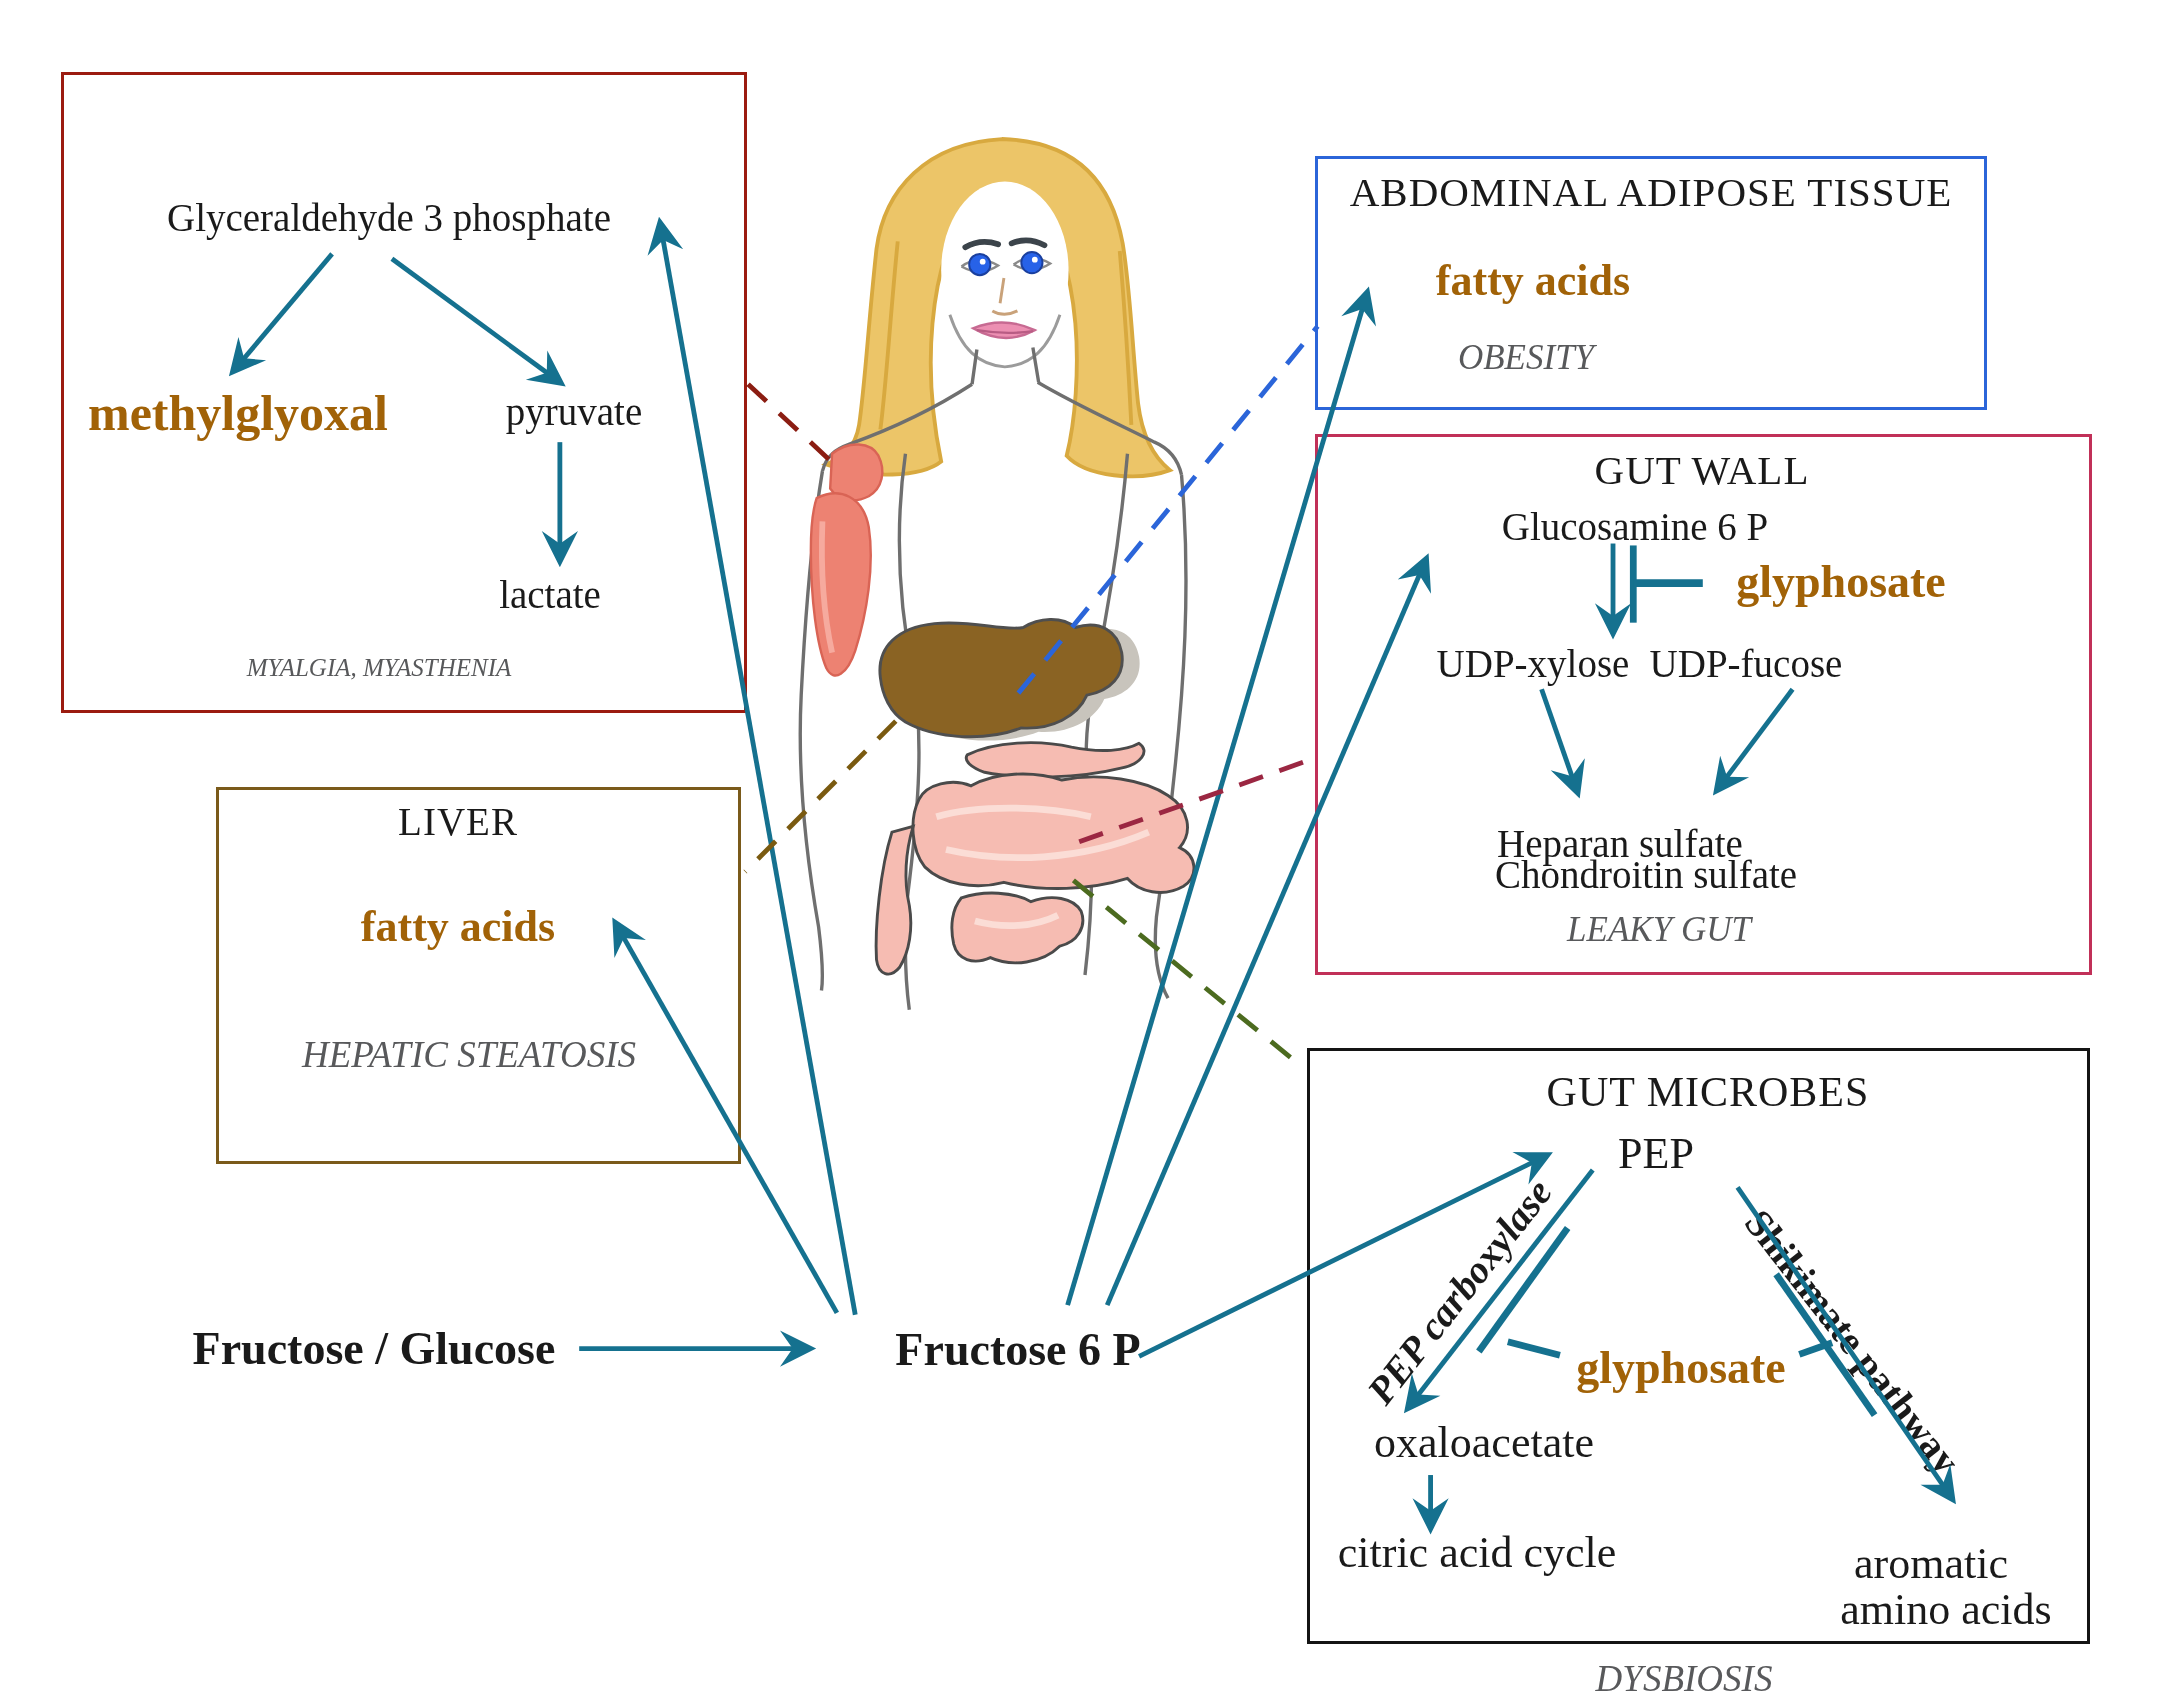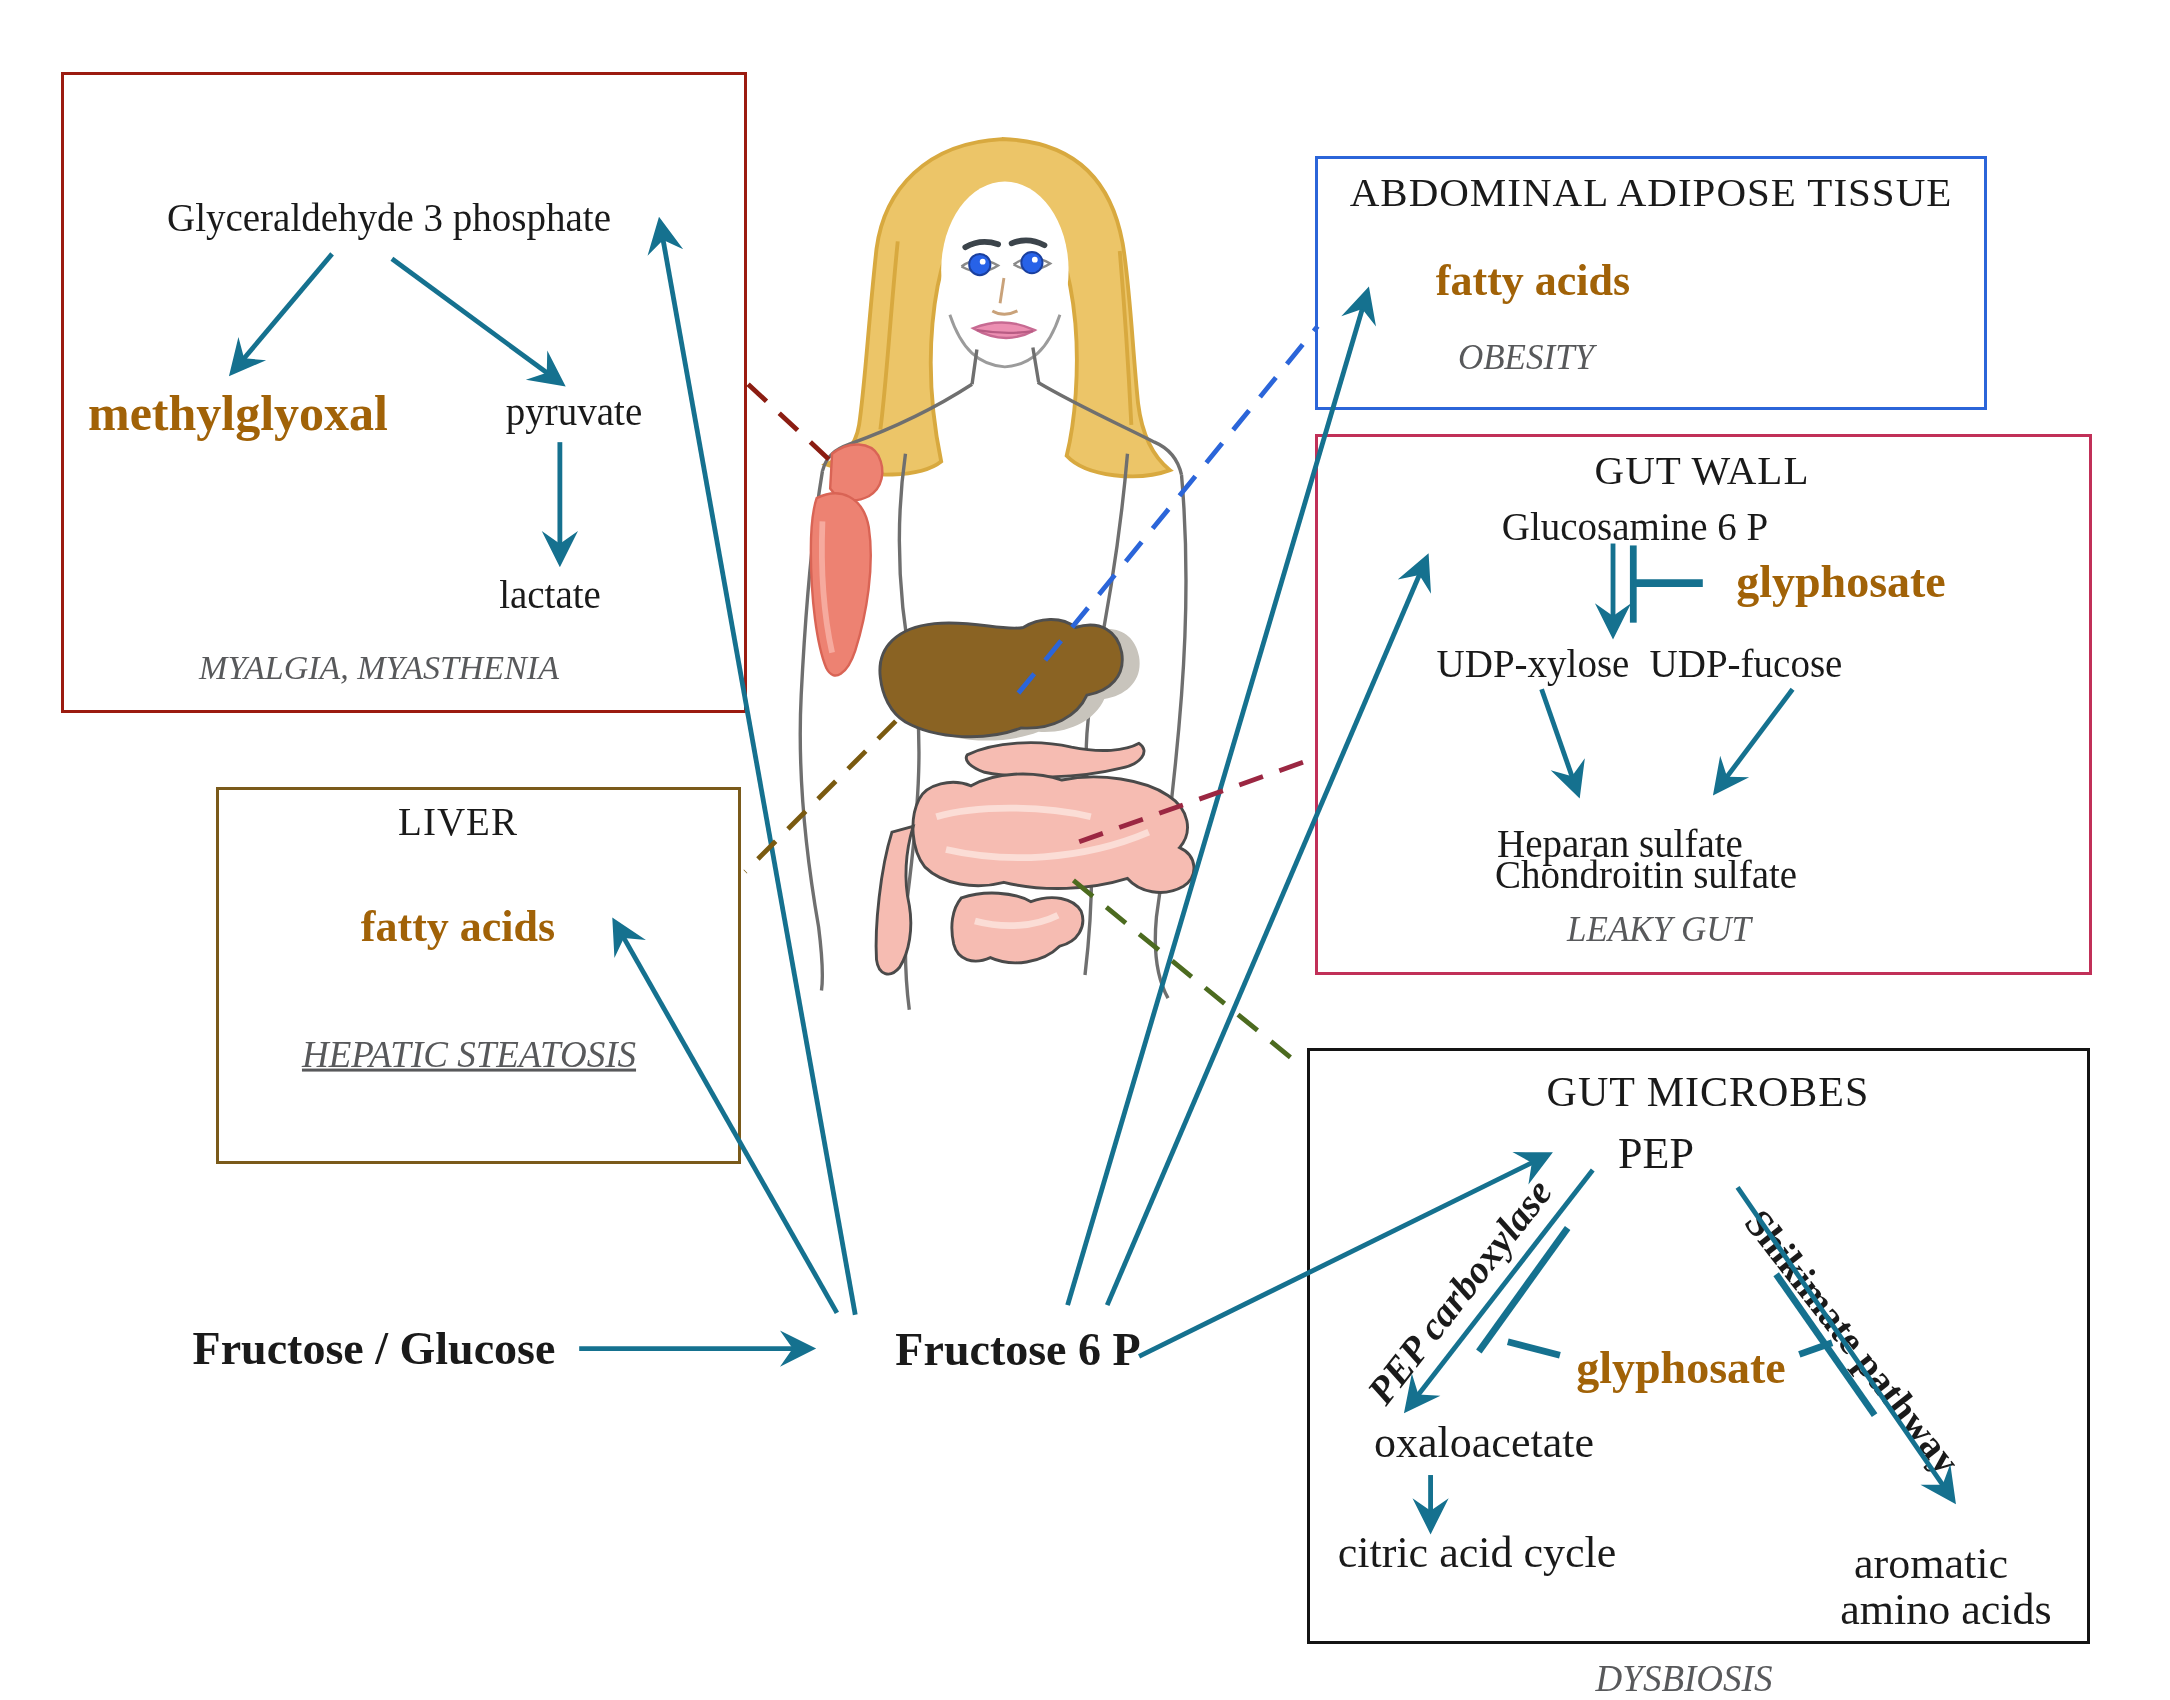--- a/index.html
+++ b/index.html
@@ -100,25 +100,25 @@
   <div class="box" id="box-skeletal"></div>
   <div class="box" id="box-liver"></div>
   <div class="box" id="box-adipose"></div>
   <div class="box" id="box-gutwall"></div>
   <div class="box" id="box-microbes"></div>
 
   <div class="lbl t-node" style="left:389px;top:218px;">Glyceraldehyde 3 phosphate</div>
   <div class="lbl t-red" style="left:238px;top:413px;font-size:50px;">methylglyoxal</div>
   <div class="lbl t-node" style="left:574px;top:412px;">pyruvate</div>
   <div class="lbl t-node" style="left:550px;top:595px;">lactate</div>
-  <div class="lbl t-cond" style="left:379px;top:668px;font-size:34px;">MYALGIA, MYASTHENIA</div>
+  <div class="lbl t-cond" style="left:379px;top:668px;font-size:25px;">MYALGIA, MYASTHENIA</div>
 
   <div class="lbl t-title" style="left:458px;top:822px;font-size:39px;">LIVER</div>
   <div class="lbl t-red t-big" style="left:458px;top:927px;">fatty acids</div>
-  <div class="lbl t-cond" style="left:469px;top:1055px;text-decoration:underline;">HEPATIC STEATOSIS</div>
+  <div class="lbl t-cond" style="left:469px;top:1055px;">HEPATIC STEATOSIS</div>
 
   <div class="lbl t-title" style="left:1651px;top:193px;font-size:41px;">ABDOMINAL ADIPOSE TISSUE</div>
   <div class="lbl t-red t-big" style="left:1533px;top:281px;">fatty acids</div>
   <div class="lbl t-cond" style="left:1526px;top:358px;font-size:35px;">OBESITY</div>
 
   <div class="lbl t-title" style="left:1702px;top:471px;font-size:41px;">GUT WALL</div>
   <div class="lbl t-node" style="left:1635px;top:527px;">Glucosamine 6 P</div>
   <div class="lbl t-red" style="left:1841px;top:582px;font-size:46px;">glyphosate</div>
   <div class="lbl t-node" style="left:1533px;top:664px;">UDP-xylose</div>
   <div class="lbl t-node" style="left:1746px;top:664px;">UDP-fucose</div>

